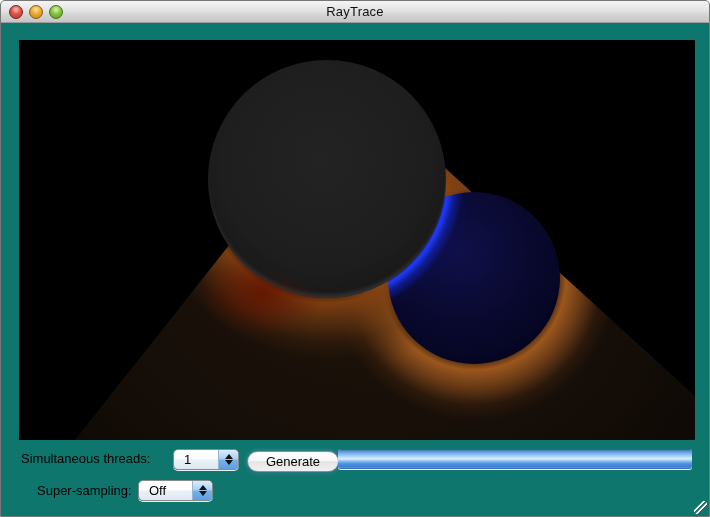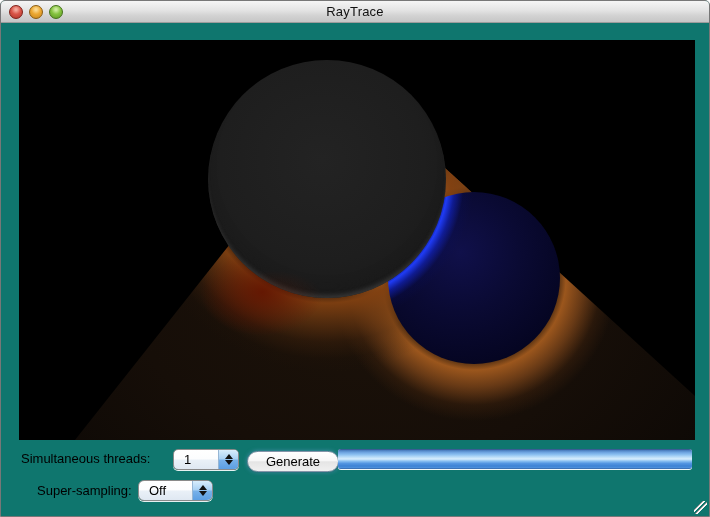--- a/index.html
+++ b/index.html
@@ -59,21 +59,21 @@
   .ctl-label { position:absolute; font-size:13px; color:#000;text-align:center; }
   .lbl-threads { left:20px; top:450px; }
   .lbl-super   { left:36px; top:482px; }
   .popup {
     position:absolute; height:21px; display:flex; overflow:hidden;
     border:1px solid #8a8a8a; border-radius:5px;
     background:linear-gradient(180deg,#ffffff 0%,#fcfdfe 45%,#e9f0f7 55%,#dfe8f2 100%);
     box-shadow:0 1px 0 rgba(255,255,255,0.9);
   }
   .popup-threads { left:172px; top:448px; width:66px; }
-  .popup-super   { left:137px; top:479px; width:75px;border-radius:6px; }
+  .popup-super   { left:137px; top:479px; width:75px; }
   .popup-value { flex:1; font-size:13px; color:#000; padding:2px 0 0 10px; }
   .popup-cap {
     width:20px; position:relative; border-left:1px solid #96b6d4;
     background:linear-gradient(180deg,#d8edfc 0%,#abd2f4 45%,#76b0e9 55%,#5c9fe3 100%);
   }
   .arr { position:absolute; left:50%; transform:translateX(-50%);
          width:0; height:0; border-left:4px solid transparent; border-right:4px solid transparent; }
   .arr.up   { top:4px;  border-bottom:5px solid #111; }
   .arr.down { bottom:4px; border-top:5px solid #111; }
   .btn-generate {

